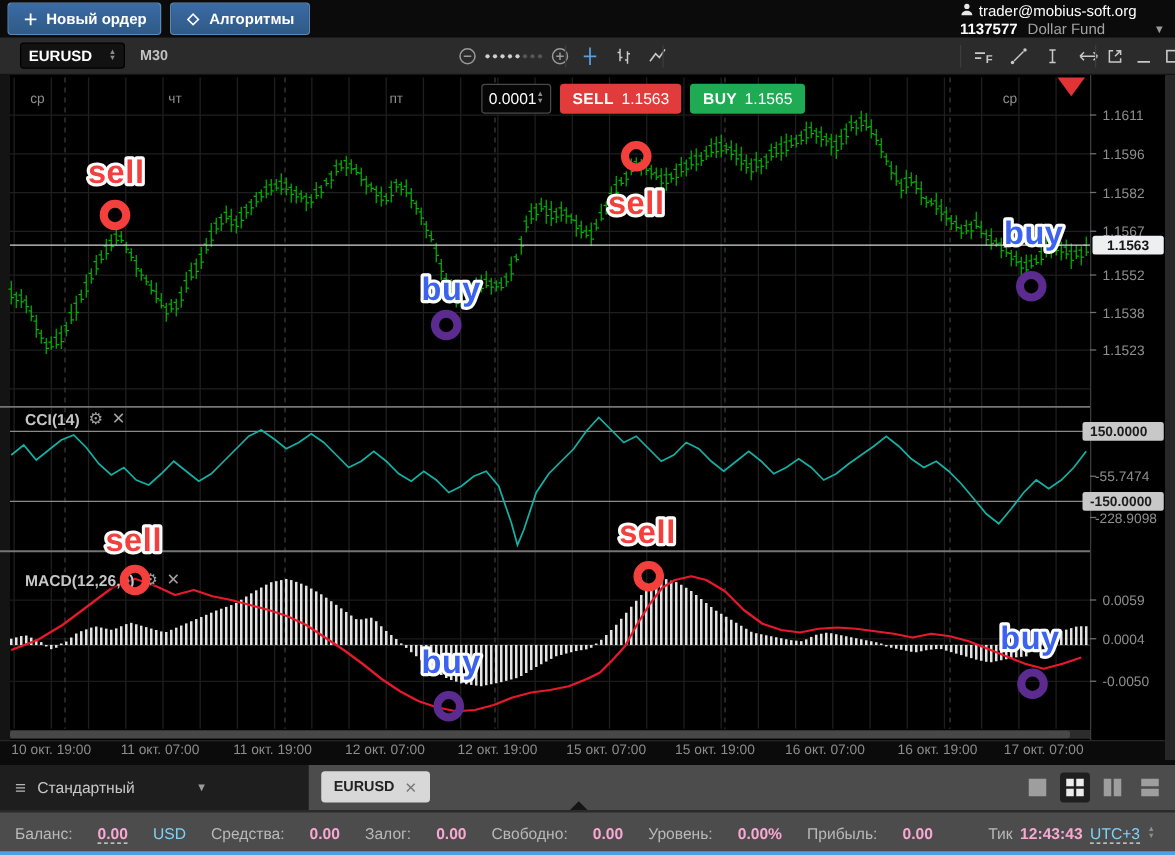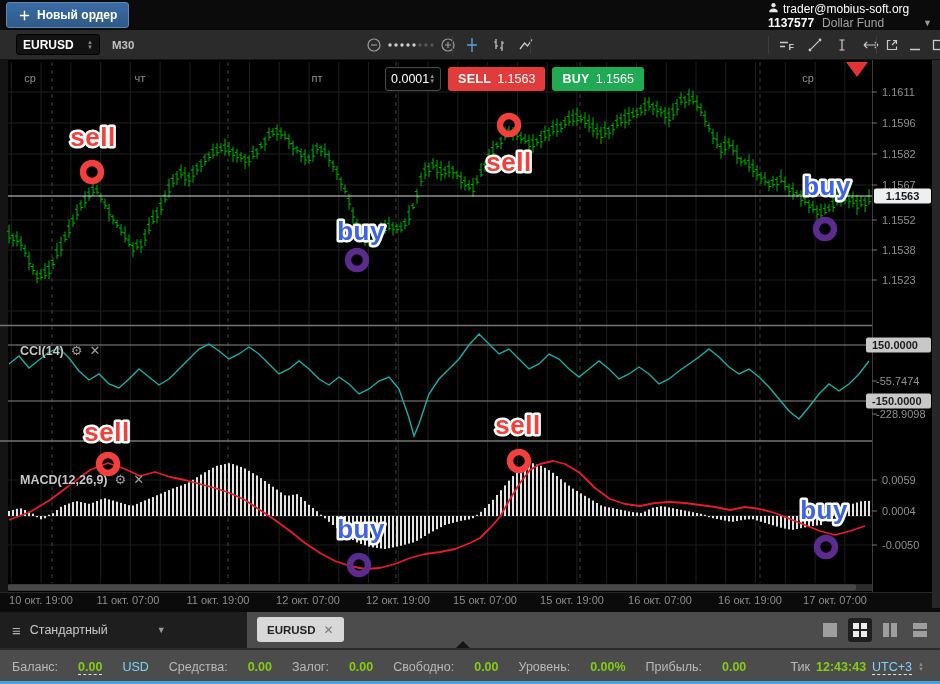--- a/index.html
+++ b/index.html
@@ -38,21 +38,21 @@
   .tbi svg{height:16px;}
   #tf-list{position:absolute;left:538px;top:9px;display:flex;gap:9px;font-size:11px;font-weight:bold;color:#9a9a9a;}
   .tf{cursor:pointer;margin-top:40px;}
   .tf.active{color:#5aa0e0;}
   .sep{position:absolute;top:6px;width:1px;height:18px;background:#3d3d3d;}
 
   
   #chart-svg{position:absolute;left:0;top:60px;z-index:1;display:block;}
   #marker-svg{position:absolute;left:0;top:60px;z-index:8;pointer-events:none;display:block;}
   .pane-header{position:absolute;display:flex;gap:7px;align-items:flex-end;color:#c6c6c6;font-size:12.5px;
-               font-weight:bold;z-index:5;text-shadow:0 1px 2px #000;margin-top:16px;}
+               font-weight:bold;z-index:5;text-shadow:0 1px 2px #000;}
   .ph-gear,.ph-close{color:#9f9f9f;font-size:13px;font-weight:normal;cursor:pointer;}
   #cci-header{left:20px;top:327px;}
   #macd-header{left:20px;top:456px;}
   .trade{position:absolute;left:385px;top:67px;height:24px;display:flex;gap:7px;z-index:9;}
   .step-box{width:56px;background:#060606;border:1px solid #4a4a4a;border-radius:3px;color:#fff;font-size:12.5px;
             display:flex;align-items:center;justify-content:space-between;padding:0 5px;box-sizing:border-box;cursor:pointer;}
   .trade-btn{border-radius:3px;color:#fff;font-size:12.5px;display:flex;gap:6px;align-items:center;
              padding:0 10px;cursor:pointer;}
   .trade-btn b{font-weight:bold;letter-spacing:.3px;}
   .btn-sell{background:#e23b3b;}
@@ -72,38 +72,46 @@
   .li-btn.active{background:#1f1f1f;}
   .sq{background:#9e9e9e;}
   .expander{position:absolute;left:456px;top:641px;width:0;height:0;border-left:7px solid transparent;
             border-right:7px solid transparent;border-bottom:7px solid #151515;z-index:6;}
 
   
   .statusbar{position:absolute;left:0;top:648px;width:940px;height:36px;background:#4c4c4c;border-top:2px solid #2a2a2a;
              display:flex;align-items:center;gap:20px;padding:0 12px;box-sizing:border-box;font-size:12.5px;}
   .st-item{display:flex;align-items:baseline;gap:20px;}
   .st-label{color:#b9b9b9;}
-  .st-value{color:#84cc16;font-weight:bold;}
+  .st-value{color:#f9a8d4;font-weight:bold;}
   .st-suffix{color:#7dd3fc;}
   .dashed{border-bottom:1px dashed #e3e3e3;}
   .st-right{margin-left:auto;display:flex;align-items:baseline;gap:6px;padding-right:4px;}
   .blue-line{position:absolute;left:0;top:681px;width:940px;height:3px;background:#4aa3e0;z-index:10;}
 </style>
 </head>
 <body>
 
 <div class="topbar">
   <div id="topbar-buttons" style="display:flex;gap:7px;">
       <div class="tb-btn">
         <span class="tb-ic">
           <svg viewBox="0 0 14 14">
             <path d="M7 2v10M2 7h10" stroke="#fff" stroke-width="1.6" fill="none"></path>
           </svg>
         </span>
         <span>Новый ордер</span>
+      </div>
+      <div class="tb-btn">
+        <span class="tb-ic">
+          <svg viewBox="0 0 14 14">
+            <rect x="3.8" y="3.8" width="6.4" height="6.4" transform="rotate(45 7 7)" fill="none" stroke="#fff" stroke-width="1.4"></rect>
+          </svg>
+        </span>
+        <span>Алгоритмы</span>
       </div>
     </div>
   <div class="account">
     <div class="acc-row1">
       <span><svg viewBox="0 0 14 14">
             <circle cx="7" cy="4" r="2.7" fill="#e8e8e8"></circle>
             <path d="M1.5 13c0-3.1 2.5-4.7 5.5-4.7s5.5 1.6 5.5 4.7z" fill="#e8e8e8"></path>
           </svg></span>
       <span>trader@mobius-soft.org</span>
     </div>

